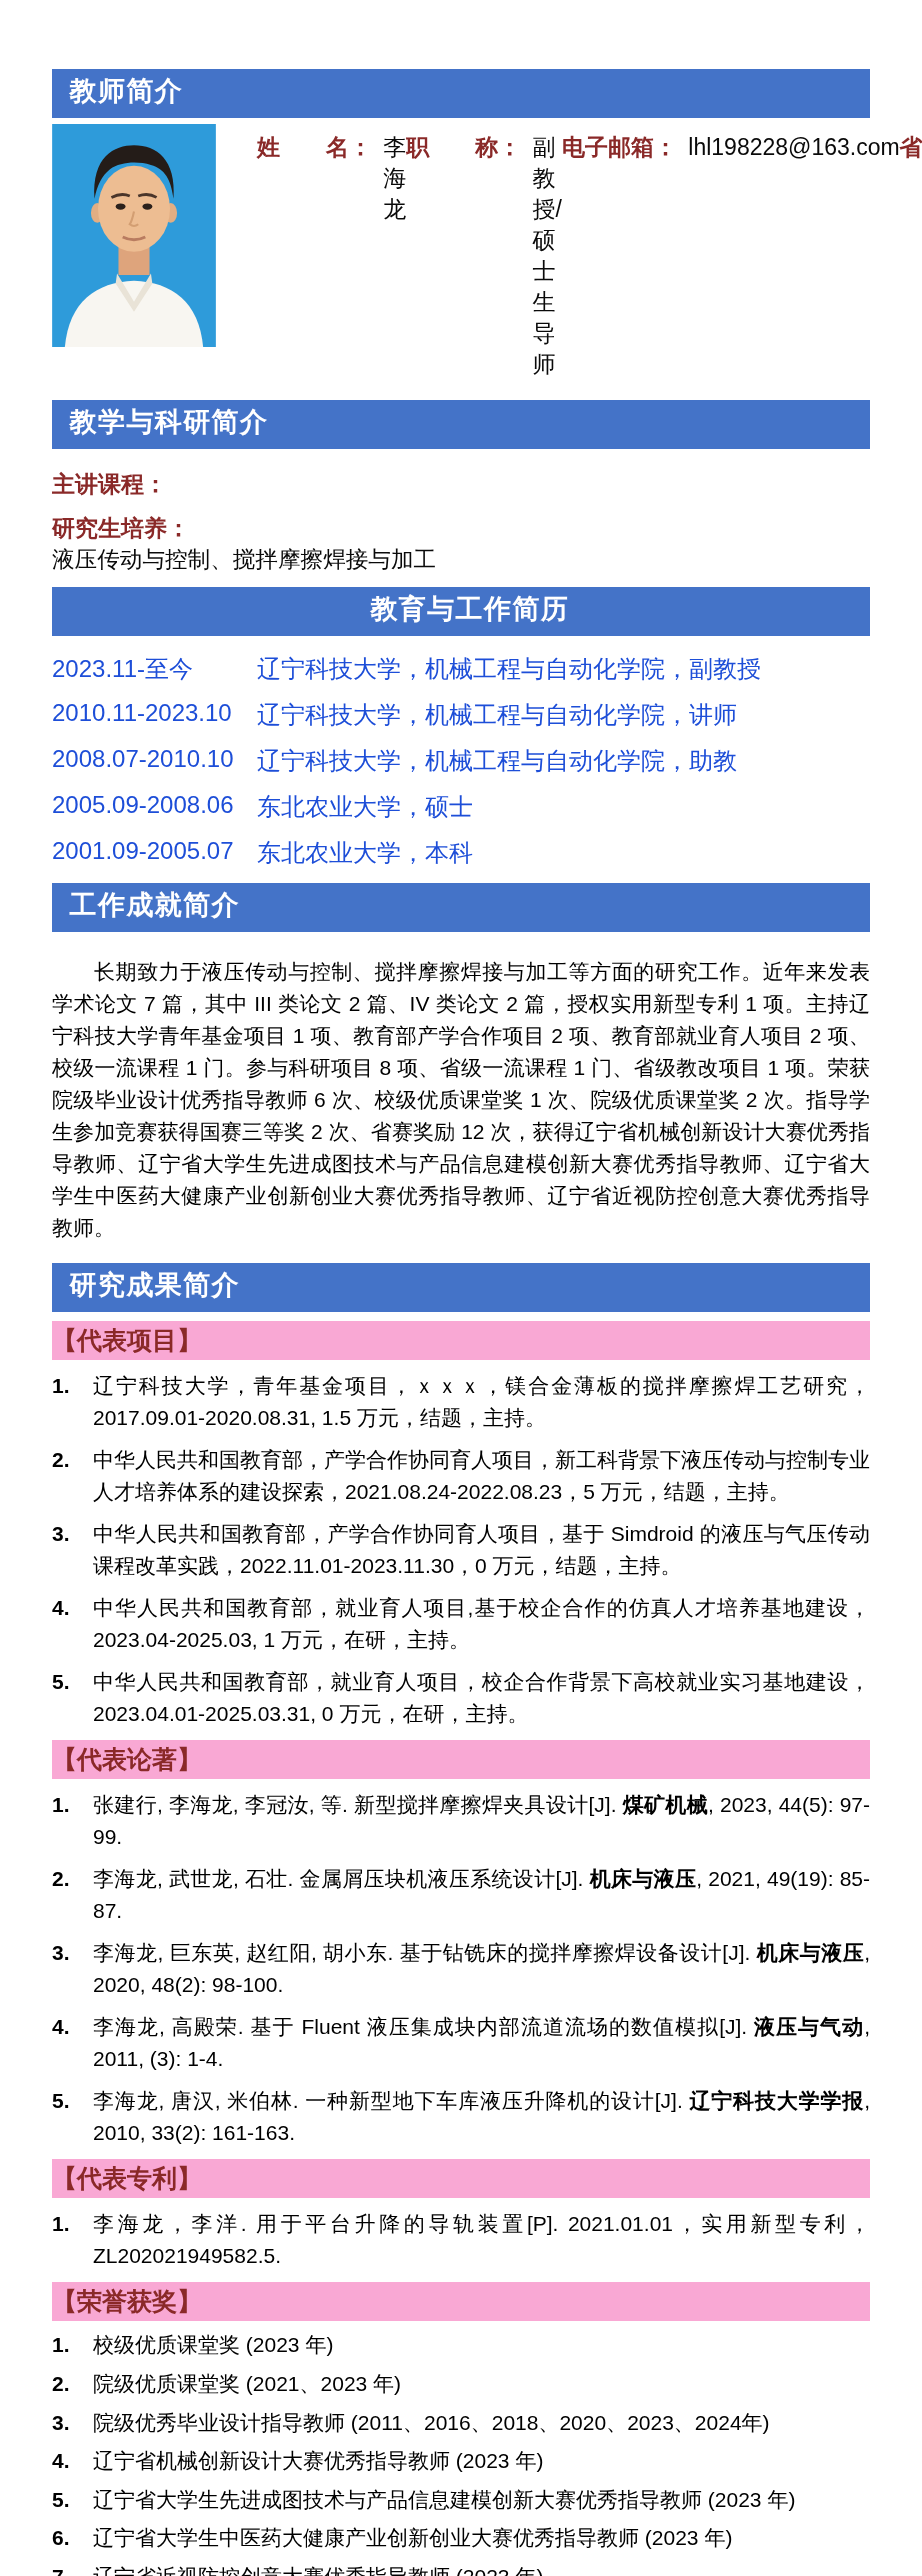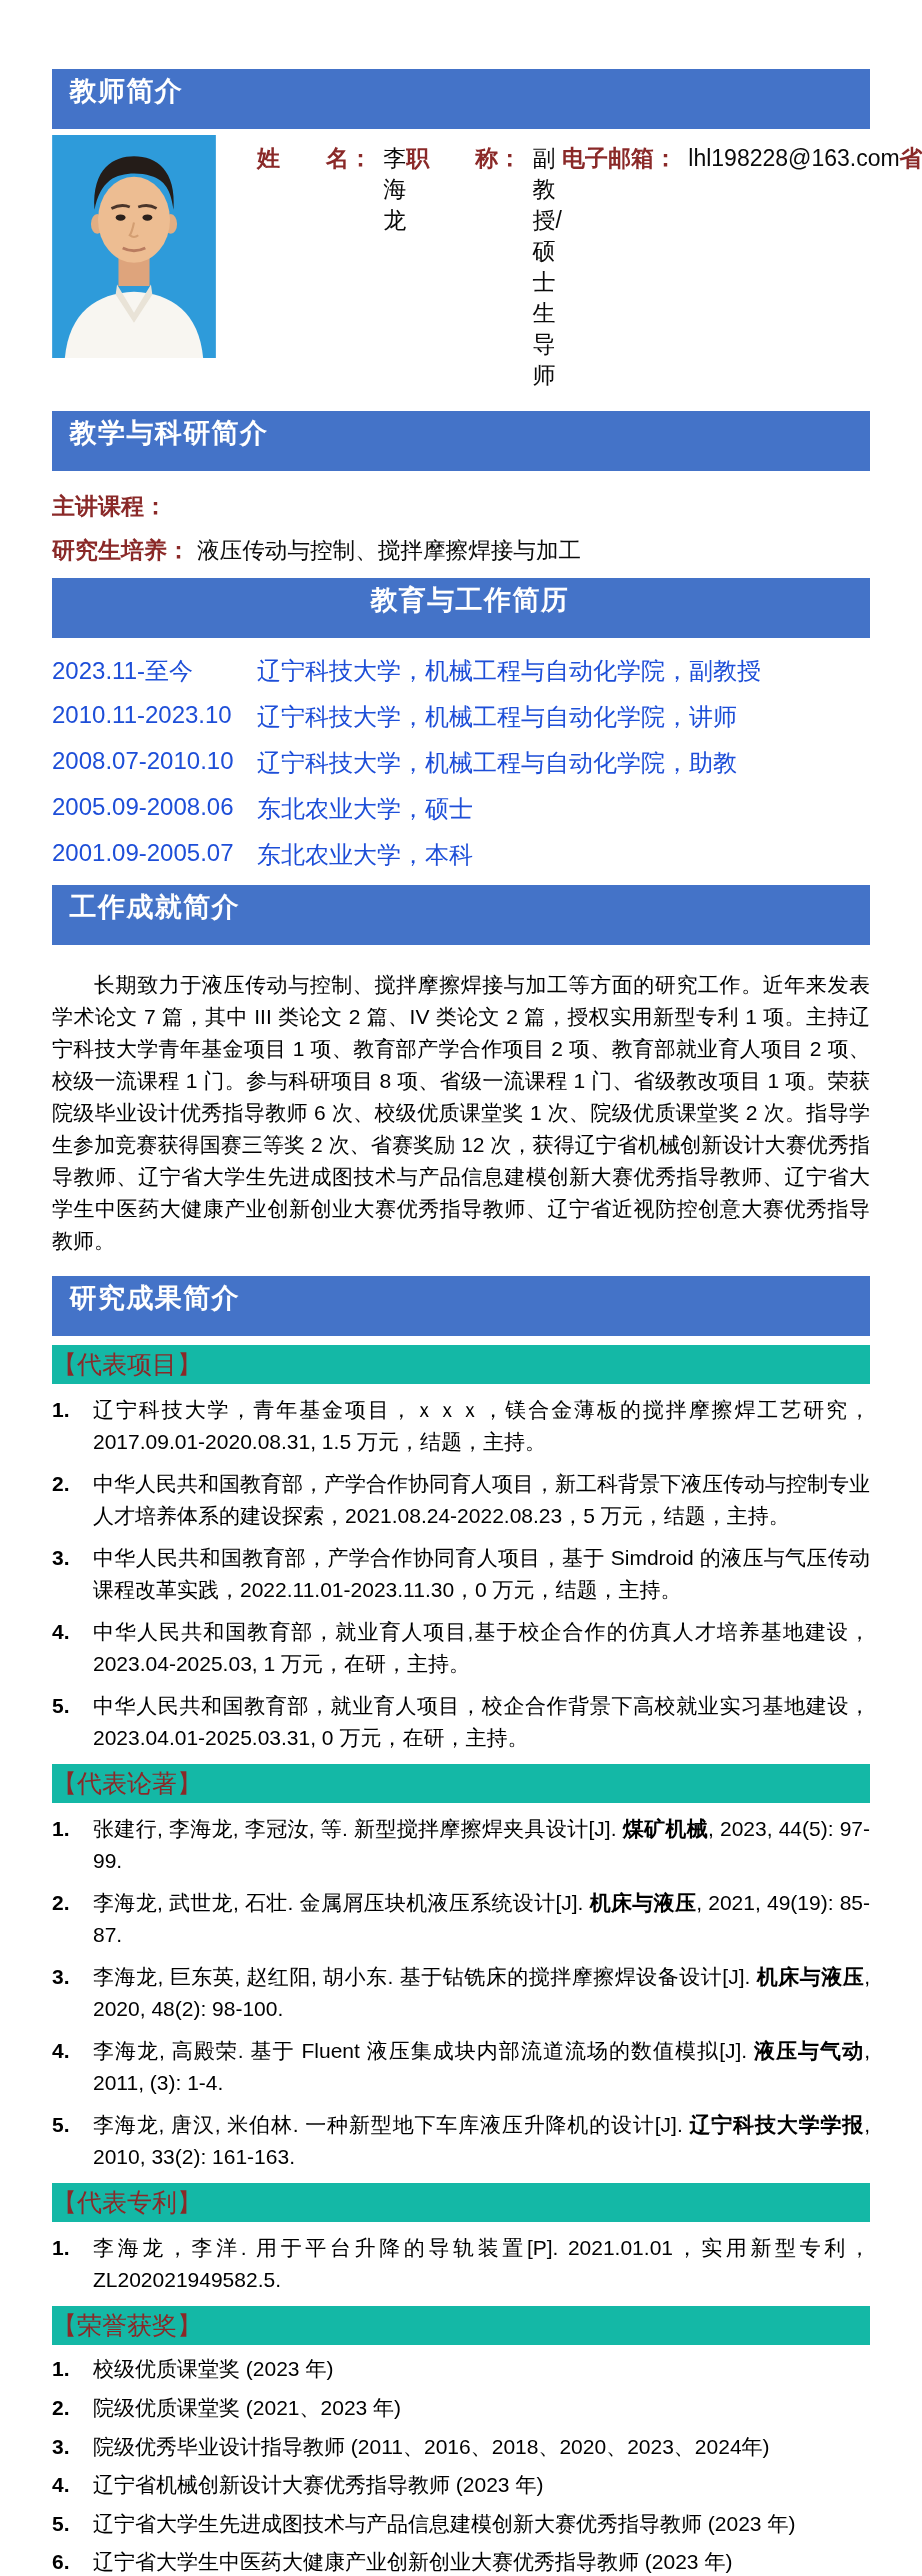--- a/index.html
+++ b/index.html
@@ -6,21 +6,21 @@
   html,body { background:#ffffff; }
   body {
     width:922px; height:2576px; overflow:hidden;
     font-family:"Liberation Sans","DejaVu Sans",sans-serif;
     color:#000;
   }
   .content { margin:0 52px; width:818px; }
   .topspace { height:69px; }
 
   .bar {
-    height:60px; line-height:45px;
+    height:49px; line-height:45px;
     background:#4473C8; color:#ffffff;
     font-size:27px; font-weight:bold; letter-spacing:1.4px;
     padding-left:17.6px;
   }
   .bar.m12 { margin-top:8.5px; }
   .bar.m6  { margin-top:5.6px;text-align:center; }
   .bar.m10 { margin-top:8.5px; }
   .bar.m26 { margin-top:18.3px; }
   .bar.m18 { margin-top:12.7px; }
 
@@ -31,42 +31,42 @@
   .fields {
     flex:1; display:flex; flex-direction:row;
     justify-content:space-between; padding:8.5px 0 11.3px 0;
   }
   .frow { display:flex; align-items:baseline; }
   .flabel { color:#8A2928; font-weight:bold; font-size:23px; white-space:pre; }
   .fvalue { font-size:23px; margin-left:11.3px; color:#0a0a0a; }
 
   
   .teach { margin-top:20px; }
-  .trow { display:flex; align-items:baseline; margin-bottom:12.7px; }
+  .trow { display:flex; align-items:baseline; margin-bottom:12.7px;flex-direction:column; }
   .tlabel { color:#8A2928; font-weight:bold; font-size:23px; width:145px; flex:none; }
   .tvalue { font-size:22.6px; color:#0a0a0a; }
 
   
   .edu { margin:17px 0 8.5px 0; }
   .erow { display:flex; margin-bottom:14px; font-size:24px; color:#1d4ed8; }
   .eperiod { width:205px; flex:none; }
   .edetail { flex:1; }
 
   
   .achv {
     margin:24px 0 18.3px 0;
     font-size:21px; line-height:32px;
     text-align:justify; text-indent:2em;
   }
 
   
   .band {
     margin-top:9.2px; height:39px; line-height:39px;
-    background:#14b8a6; color:#8A2928;
-    font-weight:normal; font-size:25px;
+    background:#f9a8d4; color:#8A2928;
+    font-weight:bold; font-size:25px;
   }
 
   
   .list { margin-top:1.4px; margin-bottom:10px; }
   .li { display:flex; margin-top:10px; font-size:21px; line-height:32px; }
   .num { width:41px; flex:none; font-weight:bold; }
   .litext { flex:1; text-align:justify; }
   .awards .li { line-height:28px; margin-top:10.6px; }
   .awards .litext { text-align:left; }
   .jbold { font-weight:bold; }

